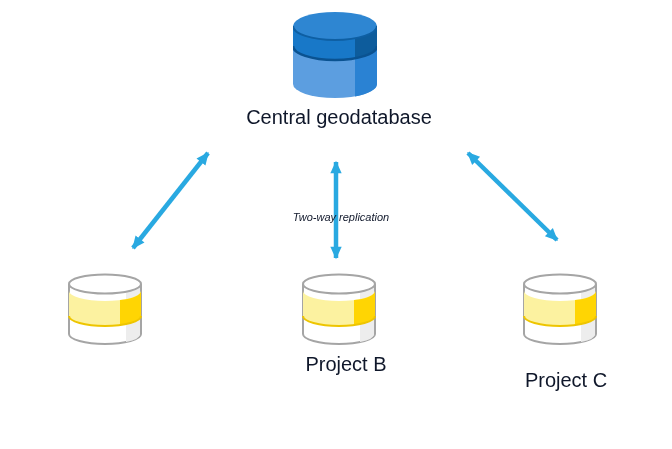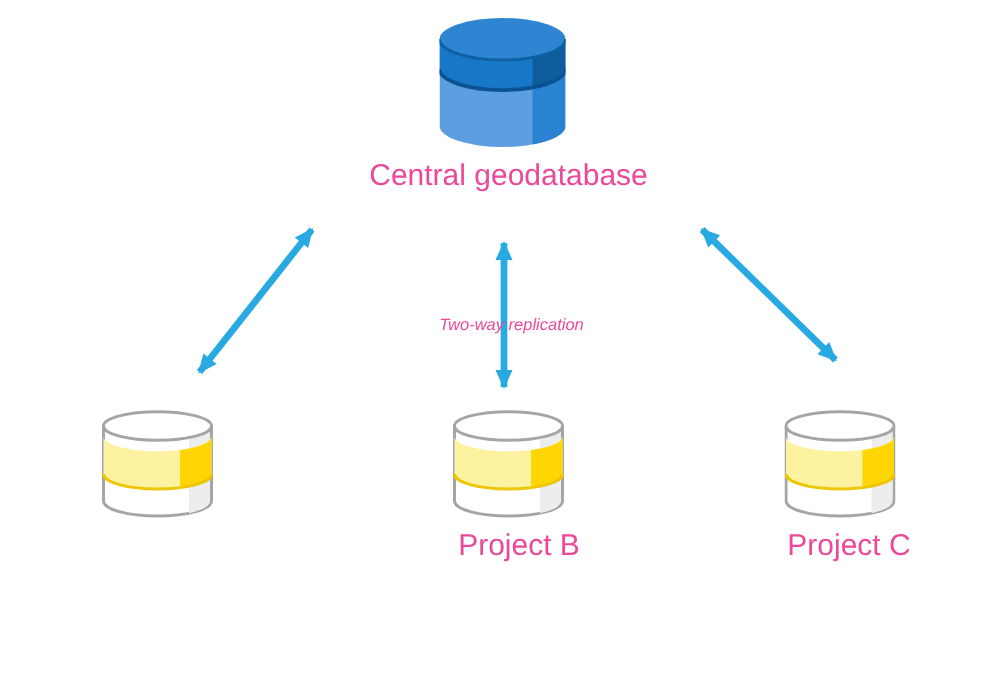--- a/index.html
+++ b/index.html
@@ -15,35 +15,35 @@
   .abs { position: absolute; }
   .arrows-layer {
     position: absolute;
     left: 0; top: 0;
     width: 672px; height: 449px;
   }
   .label {
     position: absolute;
     transform: translateX(-50%);
     white-space: nowrap;
-    color: #ec4899;
+    color: #0f172a;
     font-size: 20px;
     line-height: 24px;
     text-align: center;
   }
   .label-central { left: 339px; top: 105px; }
   .label-replication {
     left: 341px; top: 207px;
     font-size: 11px;
     font-style: italic;
     line-height: 21px;
   }
   .label-project-a { left: 106px; top: 352px; }
   .label-project-b { left: 346px; top: 352px; }
-  .label-project-c { left: 566px; top: 352px; }
+  .label-project-c { left: 566px; top: 368px; }
   .central-db { left: 293px; top: 12px; }
   .proj-a { left: 68px;  top: 273px; }
   .proj-b { left: 302px; top: 273px; }
   .proj-c { left: 523px; top: 273px; }
 </style>
 </head>
 <body>
 
 <div class="canvas">
 

